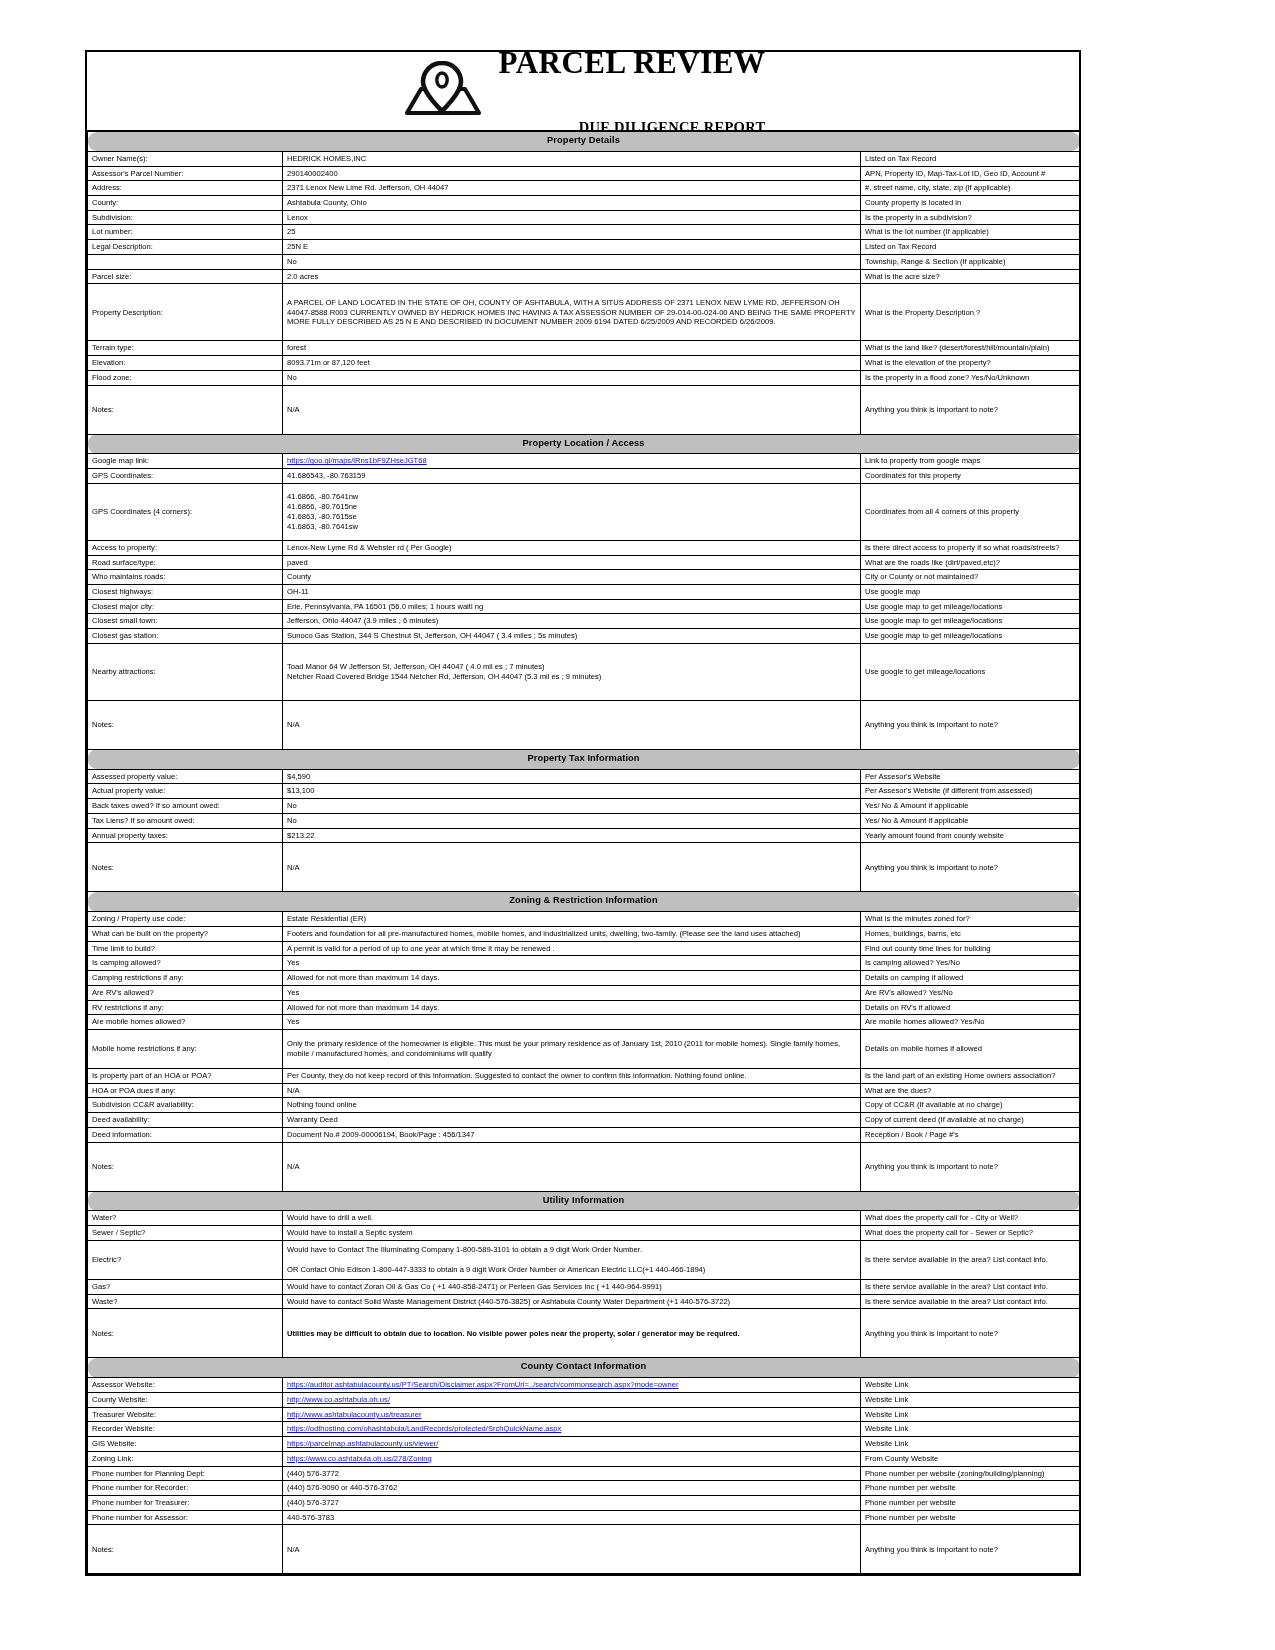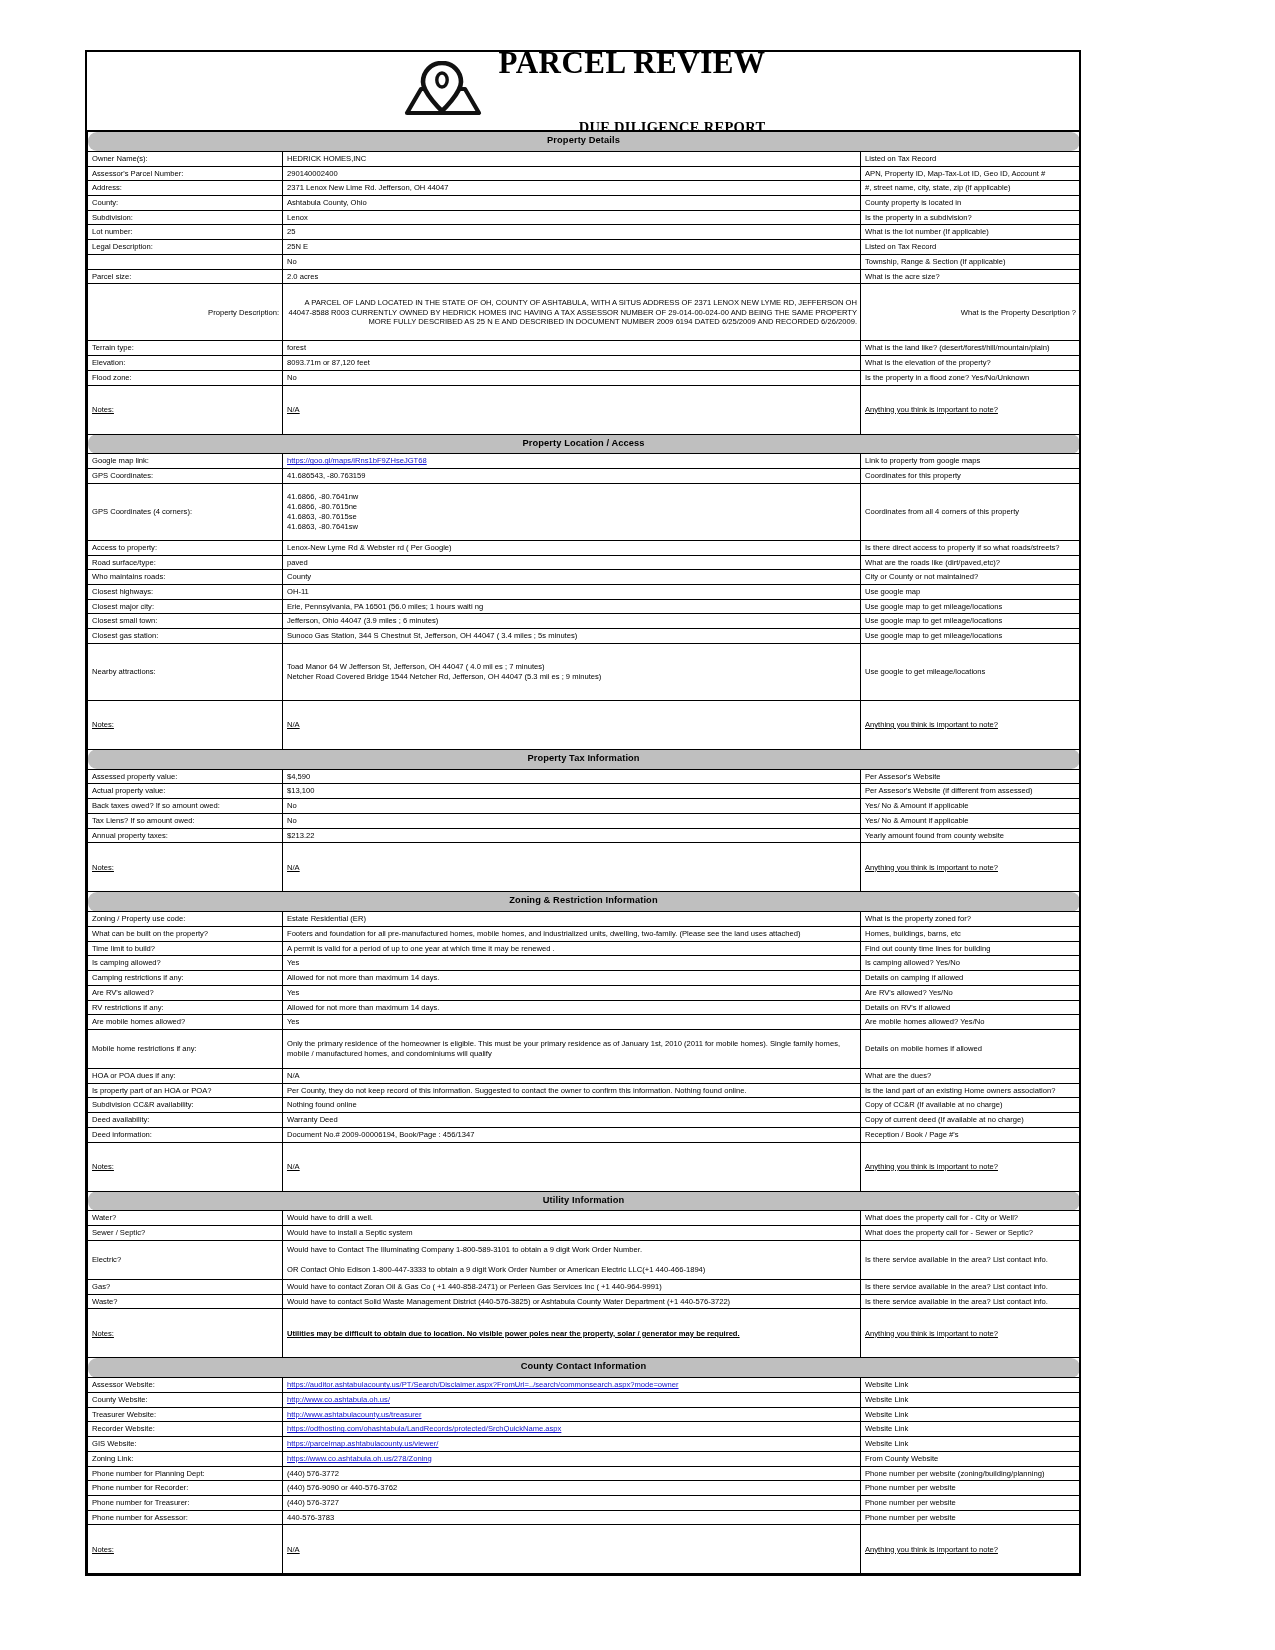--- a/index.html
+++ b/index.html
@@ -87,23 +87,23 @@
   tr.section td {
     background: #bfbfbf;
     text-align: center;
     font-size: 9.3px;
     font-weight: bold;
     padding: 3px 0 4px 0;
     letter-spacing: .1px;
     border-radius: 9px;
   }
   tr.tall td { height: 34px; vertical-align: middle; }
-  tr.tall2 td { height: 44px; text-decoration: underline; }
+  tr.tall2 td { height: 44px; }
   tr.tall3 td { height: 52px; }
-  td.top { vertical-align: top; padding-top: 4px; text-align: right; }
+  td.top { vertical-align: top; padding-top: 4px; }
   .lnk {
     color: #1111cc;
     text-decoration: underline;
     word-break: break-all;
   }
   .ml { white-space: pre-line; margin-top: 41px; }
   .bold { font-weight: bold; }
 </style>
 </head>
 <body>
@@ -301,21 +301,21 @@
           <td class="label">Notes:</td>
           <td class="value">N/A</td>
           <td class="hint">Anything you think is important to note?</td>
         </tr>
         <tr class="section">
           <td colspan="3">Zoning &amp; Restriction Information</td>
         </tr>
         <tr>
           <td class="label">Zoning / Property use code:</td>
           <td class="value">Estate Residential (ER)</td>
-          <td class="hint">What is the property zoned for?</td>
+          <td class="hint">What is the minutes zoned for?</td>
         </tr>
         <tr>
           <td class="label">What can be built on the property?</td>
           <td class="value">Footers and foundation for all pre-manufactured homes, mobile homes, and industrialized units,   dwelling, two-family. (Please see the land uses attached)</td>
           <td class="hint">Homes, buildings, barns, etc</td>
         </tr>
         <tr>
           <td class="label">Time limit to build?</td>
           <td class="value">A permit is valid for a period of up to one year at which time it may be renewed .</td>
           <td class="hint">Find out county time lines for building</td>
@@ -344,30 +344,30 @@
           <td class="label">Are mobile homes allowed?</td>
           <td class="value">Yes</td>
           <td class="hint">Are mobile homes allowed? Yes/No</td>
         </tr>
         <tr class="tall">
           <td class="label">Mobile home restrictions if any:</td>
           <td class="value">Only the primary residence of the homeowner is eligible. This must be your primary residence as of January 1st, 2010 (2011 for mobile homes). Single family homes, mobile / manufactured homes, and condominiums will qualify</td>
           <td class="hint">Details on mobile homes if allowed</td>
         </tr>
         <tr>
-          <td class="label">HOA or POA dues if any:</td>
-          <td class="value">N/A</td>
-          <td class="hint">What are the dues?</td>
-        </tr>
-        <tr>
           <td class="label">Is property part of an HOA or POA?</td>
           <td class="value">Per County, they do not keep record of this information. Suggested to contact the owner to confirm this information. Nothing found online.</td>
           <td class="hint">Is the land part of an existing Home owners association?</td>
         </tr>
         <tr>
+          <td class="label">HOA or POA dues if any:</td>
+          <td class="value">N/A</td>
+          <td class="hint">What are the dues?</td>
+        </tr>
+        <tr>
           <td class="label">Subdivision CC&amp;R availability:</td>
           <td class="value">Nothing found online</td>
           <td class="hint">Copy of CC&amp;R (If available at no charge)</td>
         </tr>
         <tr>
           <td class="label">Deed availability:</td>
           <td class="value">Warranty Deed</td>
           <td class="hint">Copy of current deed (If available at no charge)</td>
         </tr>
         <tr>

